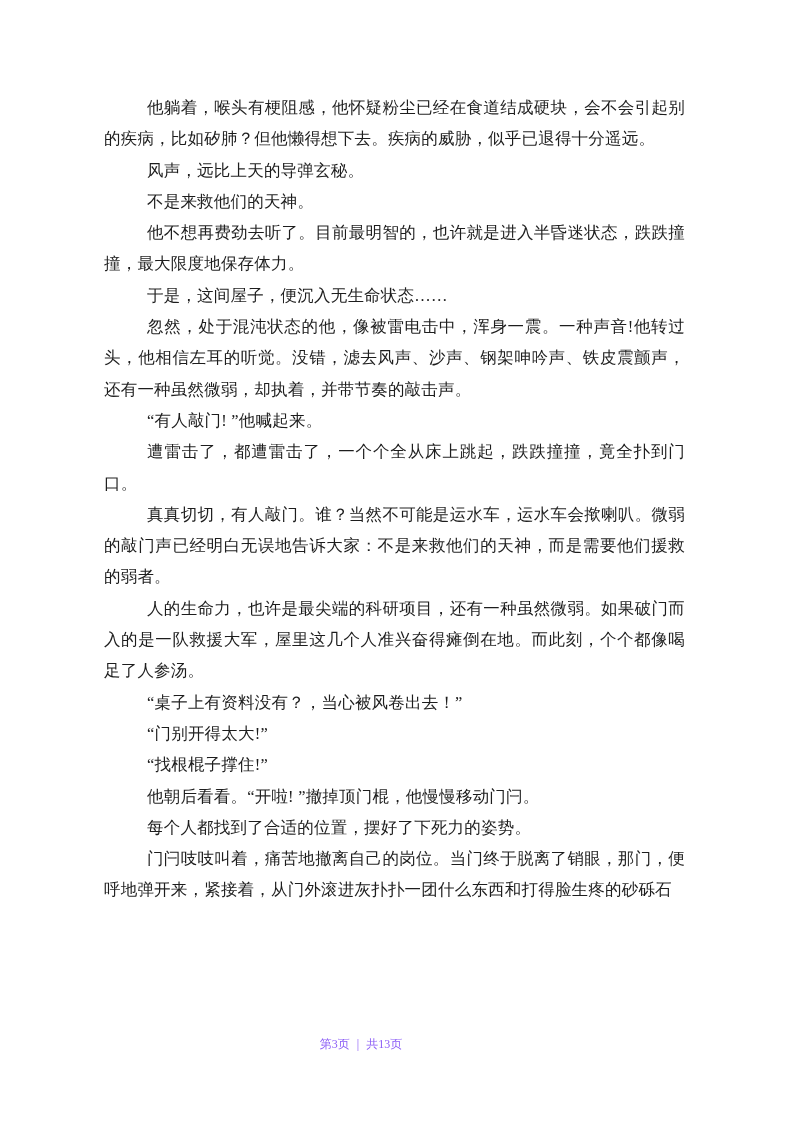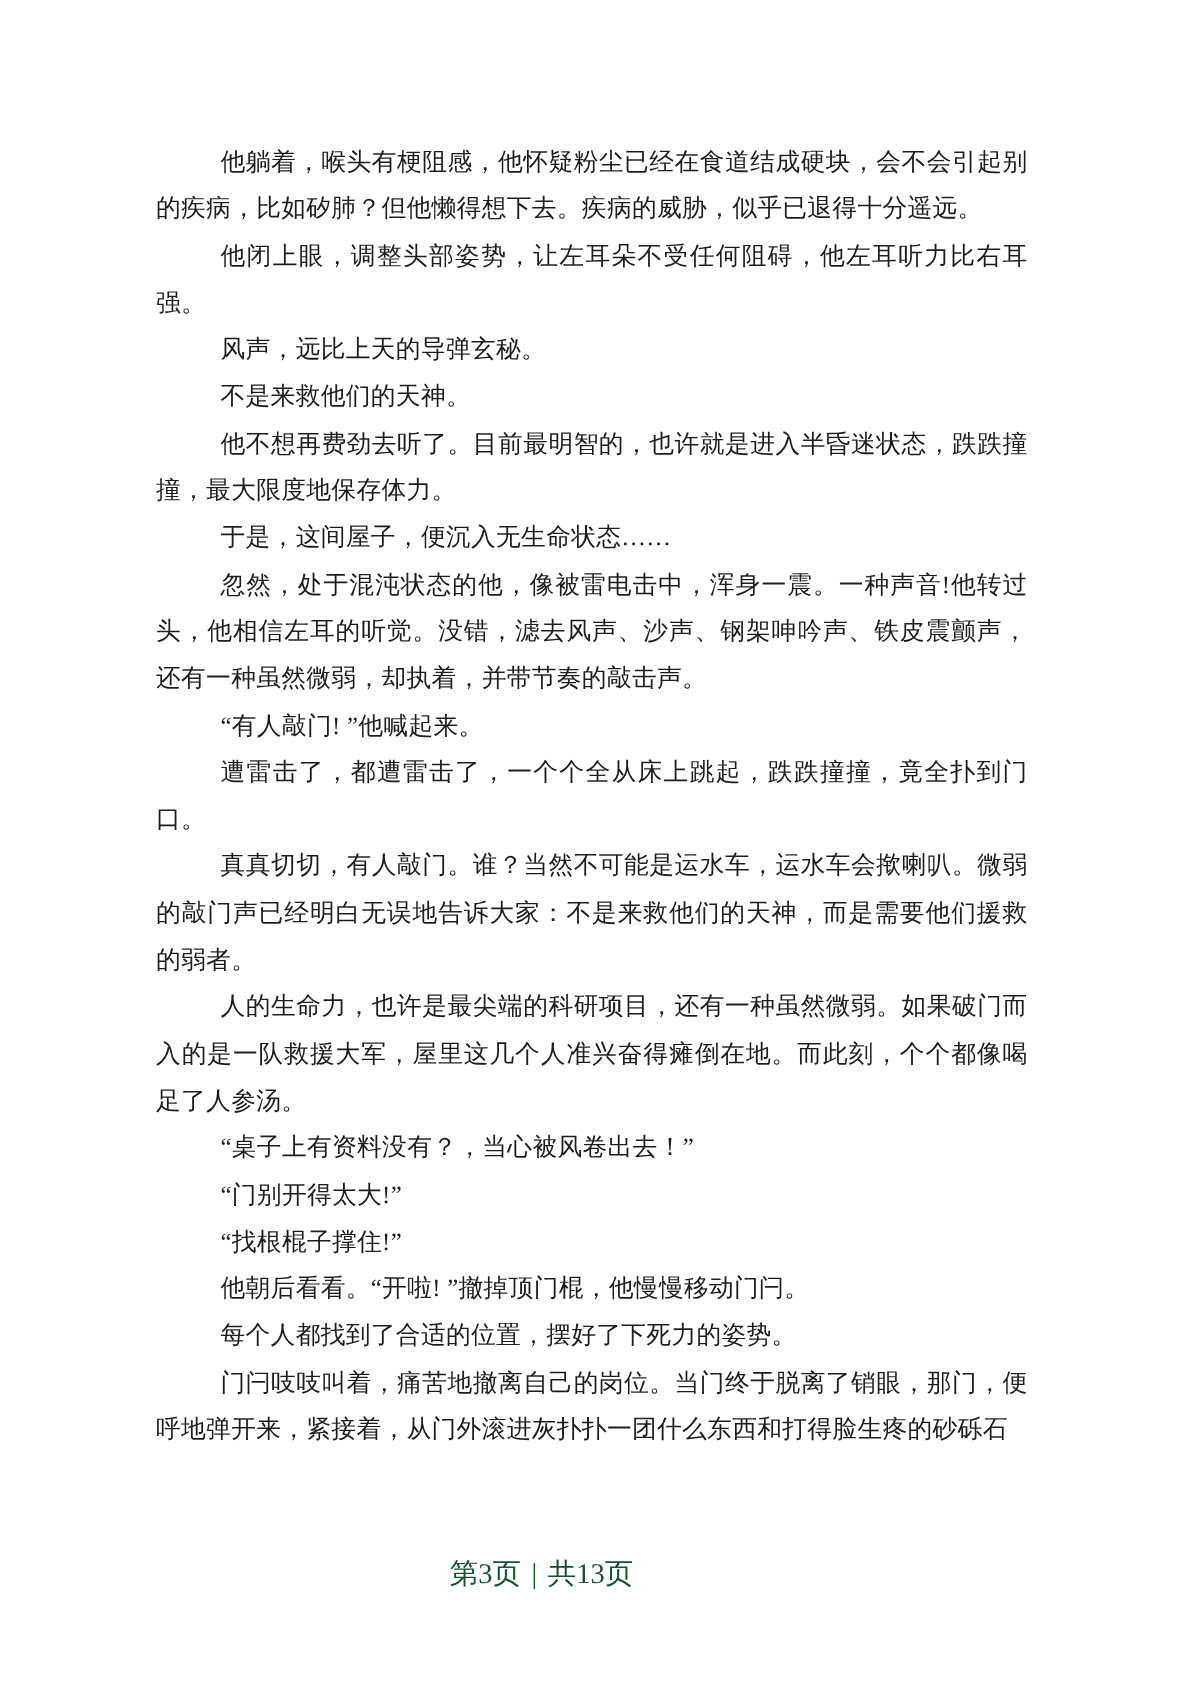--- a/index.html
+++ b/index.html
@@ -32,34 +32,33 @@
     text-indent: 43px;
     letter-spacing: 0.2px;
     word-break: break-all;
   }
   .footer {
     position: absolute;
     top: 1036px;
     left: 0;
     width: 100%;
     text-align: center;
-    font-size: 19px;
-    color: #14532d;
+    font-size: 12px;
+    color: #8b5cf6;
   }
   .footer .sep {
     margin: 0 7px;
   }
 </style>
 </head>
 <body>
 
 <div class="page">
   <div class="content">
     <p>他躺着，喉头有梗阻感，他怀疑粉尘已经在食道结成硬块，会不会引起别的疾病，比如矽肺？但他懒得想下去。疾病的威胁，似乎已退得十分遥远。</p>
-    <p>他闭上眼，调整头部姿势，让左耳朵不受任何阻碍，他左耳听力比右耳强。</p>
     <p>风声，远比上天的导弹玄秘。</p>
     <p>不是来救他们的天神。</p>
     <p>他不想再费劲去听了。目前最明智的，也许就是进入半昏迷状态，跌跌撞撞，最大限度地保存体力。</p>
     <p>于是，这间屋子，便沉入无生命状态……</p>
     <p>忽然，处于混沌状态的他，像被雷电击中，浑身一震。一种声音!他转过头，他相信左耳的听觉。没错，滤去风声、沙声、钢架呻吟声、铁皮震颤声，还有一种虽然微弱，却执着，并带节奏的敲击声。</p>
     <p>“有人敲门! ”他喊起来。</p>
     <p>遭雷击了，都遭雷击了，一个个全从床上跳起，跌跌撞撞，竟全扑到门口。</p>
     <p>真真切切，有人敲门。谁？当然不可能是运水车，运水车会揿喇叭。微弱的敲门声已经明白无误地告诉大家：不是来救他们的天神，而是需要他们援救的弱者。</p>
     <p>人的生命力，也许是最尖端的科研项目，还有一种虽然微弱。如果破门而入的是一队救援大军，屋里这几个人准兴奋得瘫倒在地。而此刻，个个都像喝足了人参汤。</p>
     <p>“桌子上有资料没有？，当心被风卷出去！”</p>

